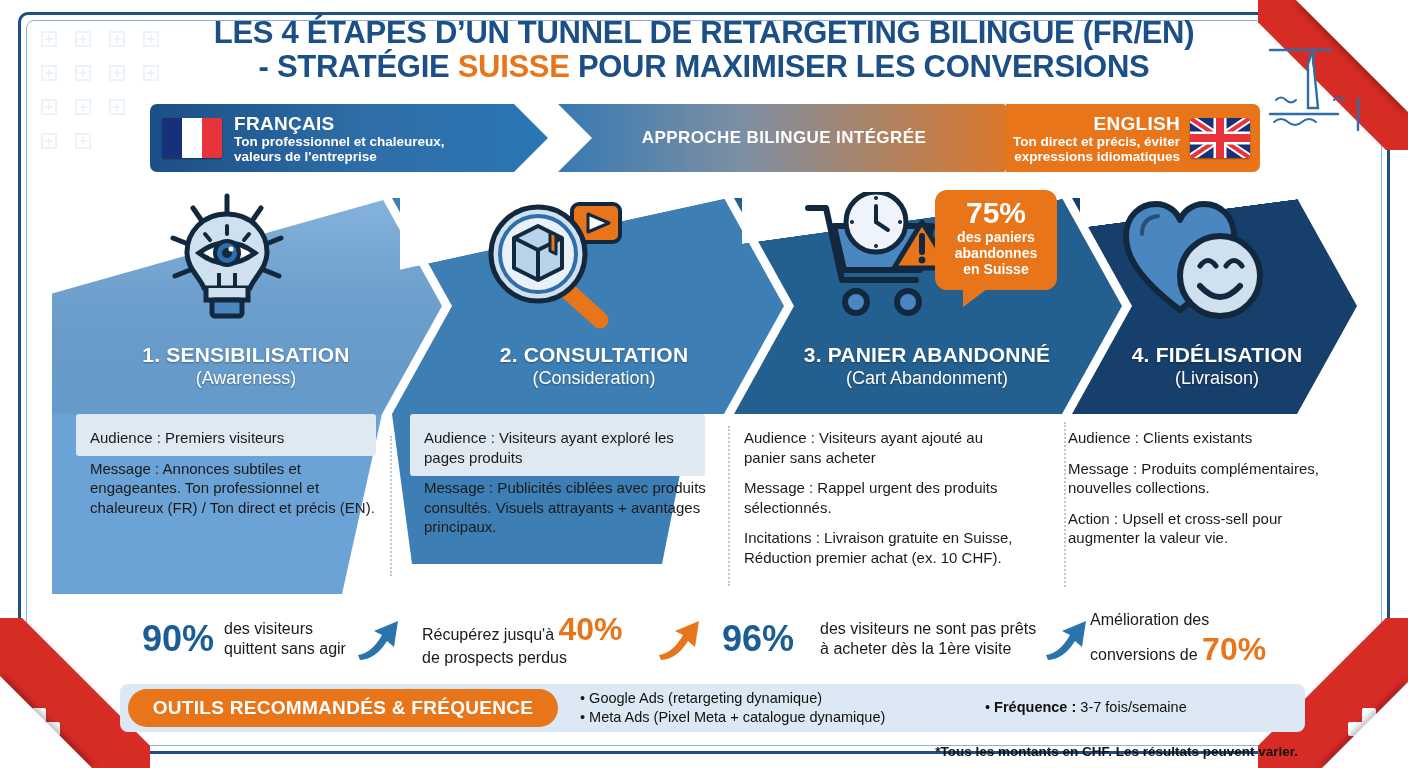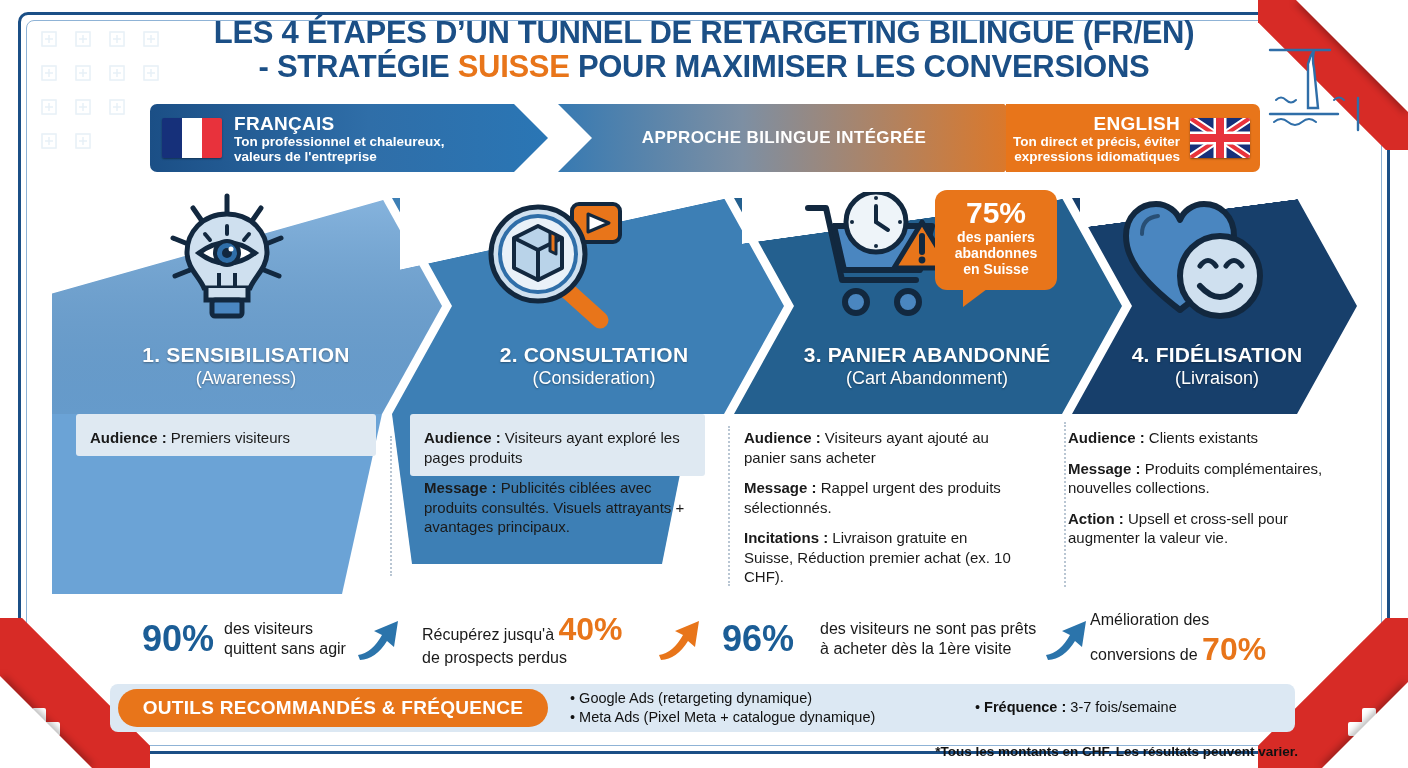--- a/index.html
+++ b/index.html
@@ -100,21 +100,21 @@
 
   .stage-label {
     position: absolute; top: 157px; text-align: center; color: #fff; z-index: 7;
     text-shadow: 0 1px 2px rgba(0,0,0,.35);
   }
   .stage-label .t1 { font-size: 21px; font-weight: bold; line-height: 24px; letter-spacing: .2px; }
   .stage-label .t2 { font-size: 18px; line-height: 22px; }
 
   .panel { position: absolute; z-index: 7; }
   .panel p { font-size: 15px; line-height: 19.5px; color: #1a1a1a; margin-bottom: 11px; }
-  .panel p b { font-weight: bold; }
+  .panel p b { font-weight: normal; }
   .panel p:last-child { margin-bottom: 0; }
 
   .vdash { position: absolute; width: 0; border-left: 2px dotted #b9c6d3; z-index: 7; }
 
   .icon-wrap { position: absolute; z-index: 8; }
 
   
   .bubble {
     position: absolute; left: 935px; top: 190px; width: 122px; height: 100px;
     background: #e8751a; border-radius: 12px; color: #fff; text-align: center;
@@ -131,21 +131,21 @@
   .stats { position: absolute; left: 52px; top: 608px; width: 1310px; height: 62px; z-index: 7; }
   .stat { position: absolute; top: 0; display: flex; align-items: center; height: 62px; }
   .stat .num { font-size: 36px; font-weight: bold; line-height: 38px; }
   .stat .num.blue { color: #1b5d96; }
   .stat .num.orange { color: #e8751a; }
   .stat .cap { font-size: 16px; line-height: 20px; color: #1a1a1a; }
   .arrow-up { width: 48px; height: 44px; }
 
   
   .toolsbar {
-    position: absolute; left: 110px; top: 684px; width: 1185px; height: 48px;
+    position: absolute; left: 120px; top: 684px; width: 1185px; height: 48px;
     background: #dce8f3; border-radius: 8px; z-index: 7; display: flex; align-items: center;
   }
   .tools-pill {
     position: absolute; left: 8px; top: 5px; width: 430px; height: 38px;
     background: #e8751a; border-radius: 19px; color: #fff;
     display: flex; align-items: center; justify-content: center;
     font-size: 19px; font-weight: bold; letter-spacing: .3px;
   }
   .tools-list { position: absolute; left: 460px; top: 5px; font-size: 14.5px; line-height: 19px; color: #111; }
   .tools-list b { font-weight: normal; }
@@ -341,20 +341,21 @@
                 background:#6ba3d6;clip-path:polygon(0 0,330px 0,290px 180px,0 180px)"></div>
     <div style="position:absolute;left:340px;top:228px;width:300px;height:150px;z-index:4;
                 background:#3d7fb5;clip-path:polygon(0 0,300px 0,270px 150px,20px 150px)"></div>
 
     <div class="vdash" style="left:338px;top:250px;height:140px;"></div>
     <div class="vdash" style="left:676px;top:240px;height:160px;"></div>
     <div class="vdash" style="left:1012px;top:236px;height:165px;"></div>
 
     <div class="panel" style="left:38px;top:242px;width:292px;">
       <p><b>Audience :</b><span> Premiers visiteurs</span></p>
+      <p><b>Message :</b><span> Annonces subtiles et engageantes. Ton professionnel et chaleureux (FR) / Ton direct et précis (EN).</span></p>
     </div>
 
     <div class="panel" style="left:372px;top:242px;width:285px;">
       <p><b>Audience :</b><span> Visiteurs ayant exploré les pages produits</span></p>
       <p><b>Message :</b><span> Publicités ciblées avec produits consultés. Visuels attrayants + avantages principaux.</span></p>
     </div>
 
     <div class="panel" style="left:692px;top:242px;width:275px;">
       <p><b>Audience :</b><span> Visiteurs ayant ajouté au panier sans acheter</span></p>
       <p><b>Message :</b><span> Rappel urgent des produits sélectionnés.</span></p>

